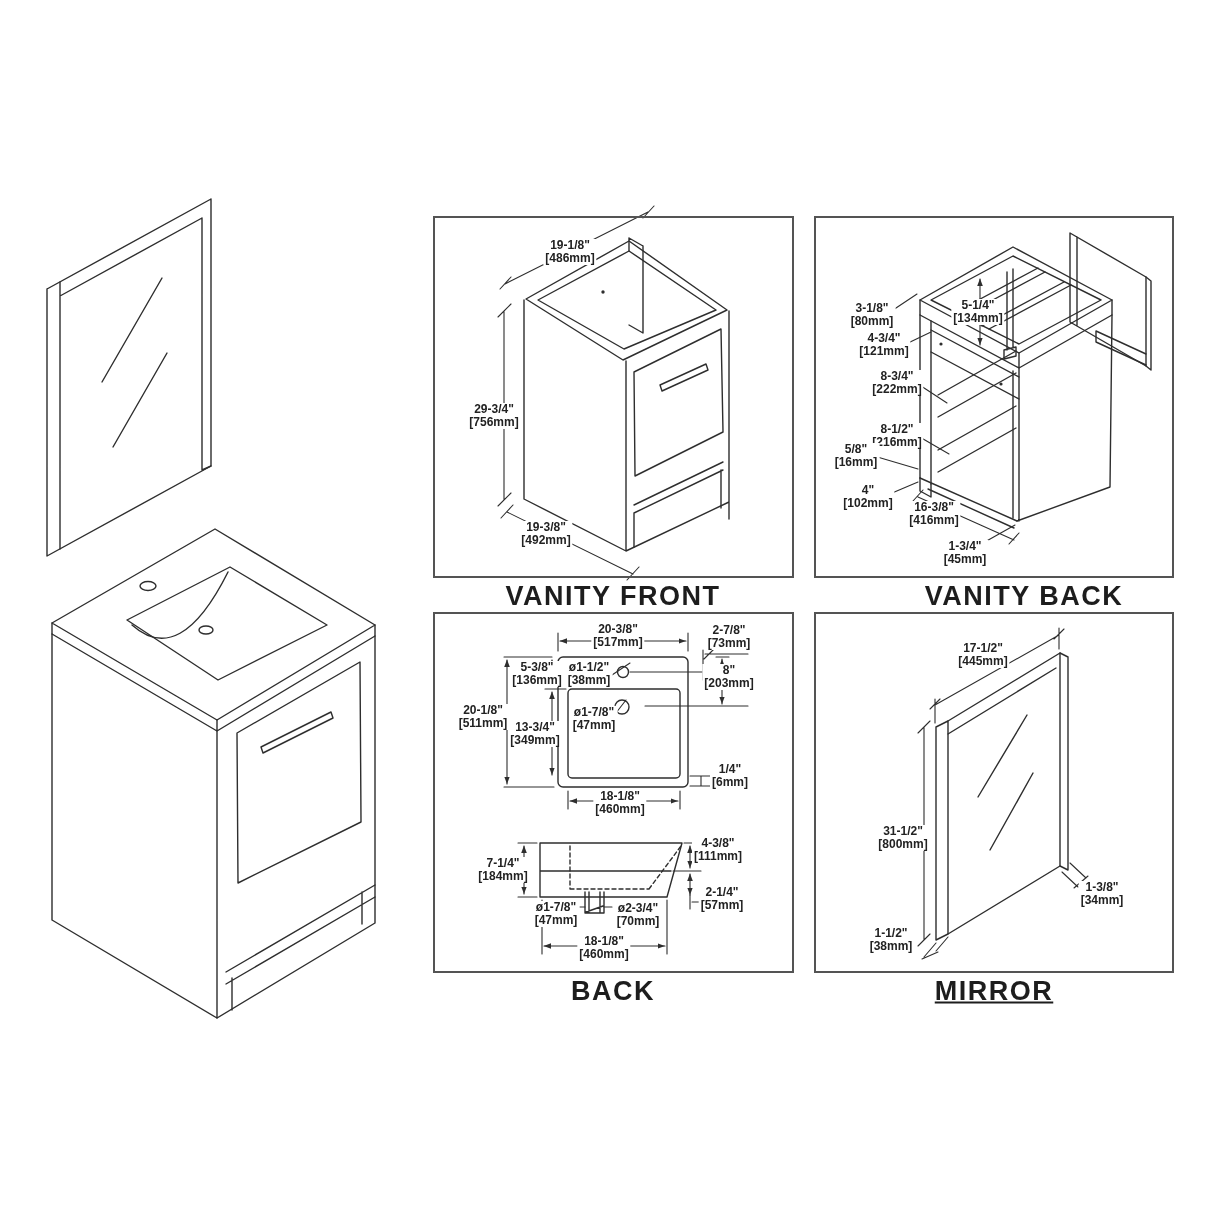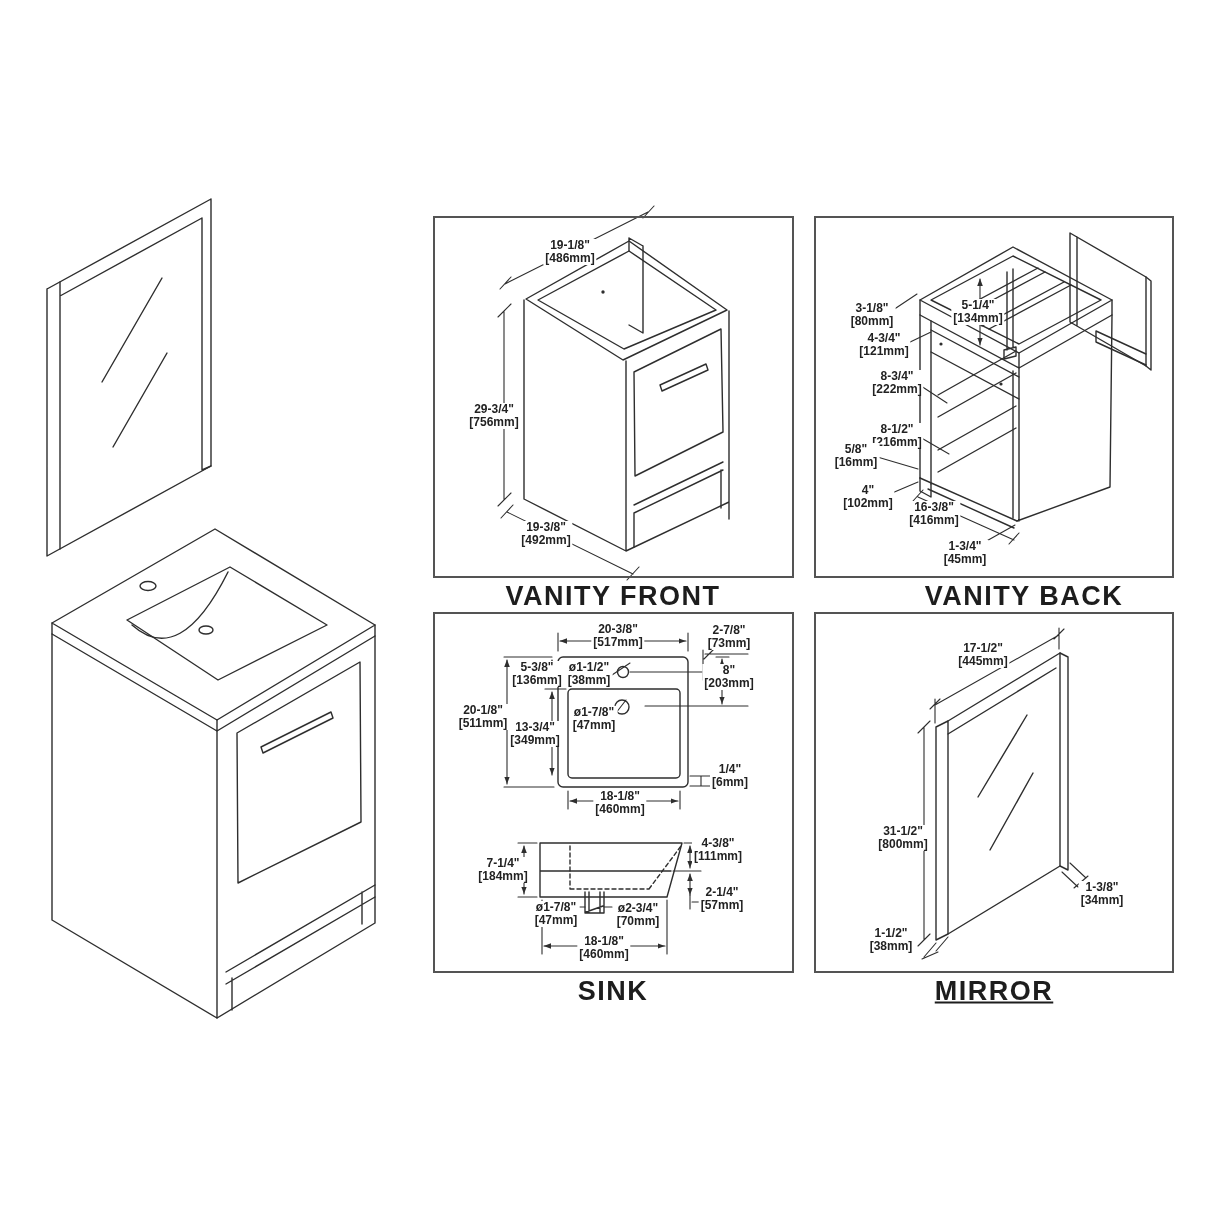--- a/index.html
+++ b/index.html
@@ -138,21 +138,21 @@
     </g>
   </svg>
 
   <div class="panel" style="left:433px;top:216px;width:361px;height:362px;"></div>
   <div class="panel" style="left:814px;top:216px;width:360px;height:362px;"></div>
   <div class="panel" style="left:433px;top:612px;width:361px;height:361px;"></div>
   <div class="panel" style="left:814px;top:612px;width:360px;height:361px;"></div>
 
   <div class="caption" style="left:613px;top:596px;">VANITY FRONT</div>
   <div class="caption" style="left:994px;top:596px;margin-left:30px;">VANITY BACK</div>
-  <div class="caption" style="left:613px;top:991px;">SINK</div>
+  <div class="caption" style="left:613px;top:991px;">BACK</div>
   <div class="caption" style="left:994px;top:991px;text-decoration:underline;">MIRROR</div>
 
   <div class="dim" style="left:570px;top:252px;">
       <span>19-1/8"</span>
       <span>[486mm]</span>
     </div>
   <div class="dim" style="left:494px;top:416px;">
       <span>29-3/4"</span>
       <span>[756mm]</span>
     </div>

